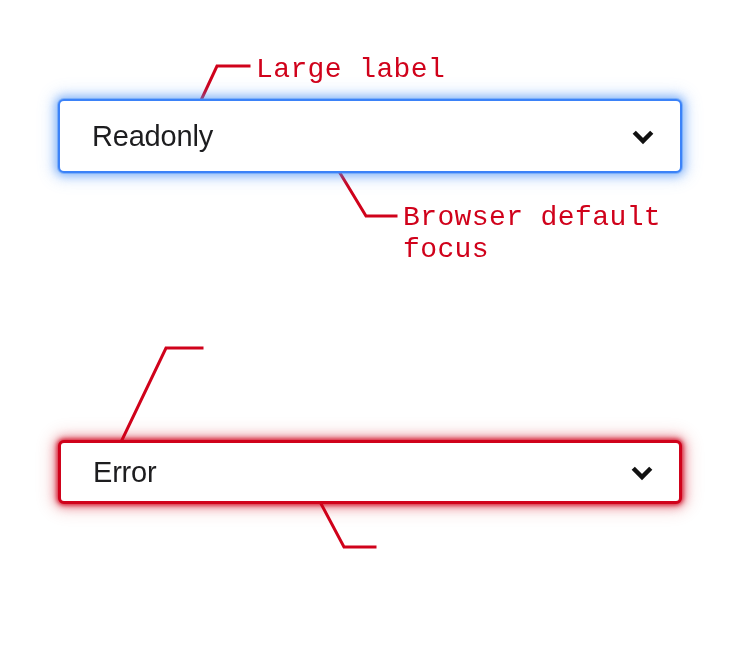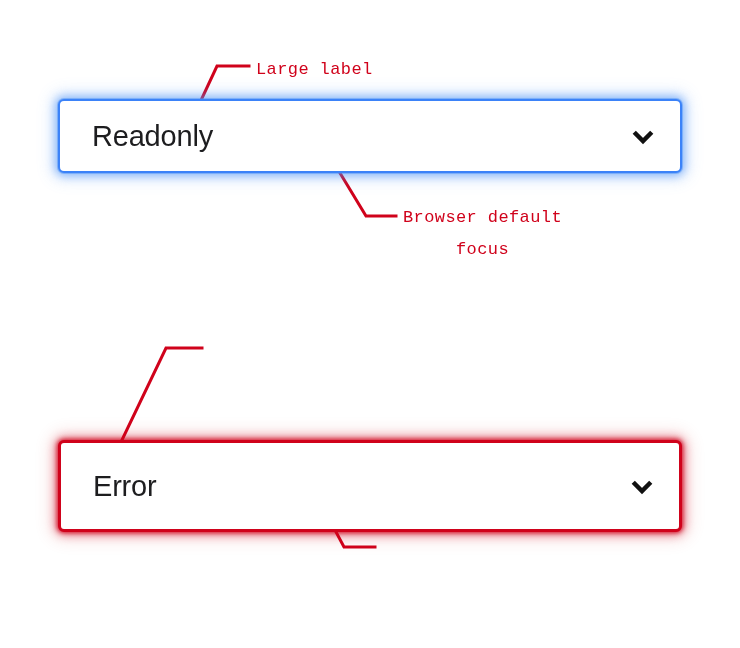--- a/index.html
+++ b/index.html
@@ -59,40 +59,40 @@
     box-shadow: 0 0 0 1px rgba(74,144,246,0.45),
                 0 0 9px 3px rgba(74,144,246,0.55),
                 0 0 16px 6px rgba(74,144,246,0.22);
   }
 
   
   .select--error {
     left: 58px;
     top: 440px;
     width: 624px;
-    height: 92px;
+    height: 64px;
     border: 3px solid #D0021B;
     box-shadow: 0 0 4px 1px rgba(208,2,27,0.85),
                 0 0 10px 3px rgba(208,2,27,0.42),
                 0 0 18px 6px rgba(208,2,27,0.16);
   }
 
   
   .anno {
     position: absolute;
     font-family: "Liberation Mono", monospace;
-    font-size: 17px;
+    font-size: 28px;
     line-height: 32px;
     color: #D0021B;
     white-space: pre;
     letter-spacing: 0.4px;
   }
 
   .anno-1 { left: 256px; top: 54px; }
-  .anno-2 { left: 403px; top: 202px; text-align: center; }
+  .anno-2 { left: 403px; top: 202px; }
   .anno-3 { left: 209px; top: 335px; }
   .anno-4 { left: 382px; top: 533px; }
 
   .leaders {
     position: absolute;
     left: 0;
     top: 0;
     width: 740px;
     height: 648px;
     pointer-events: none;

